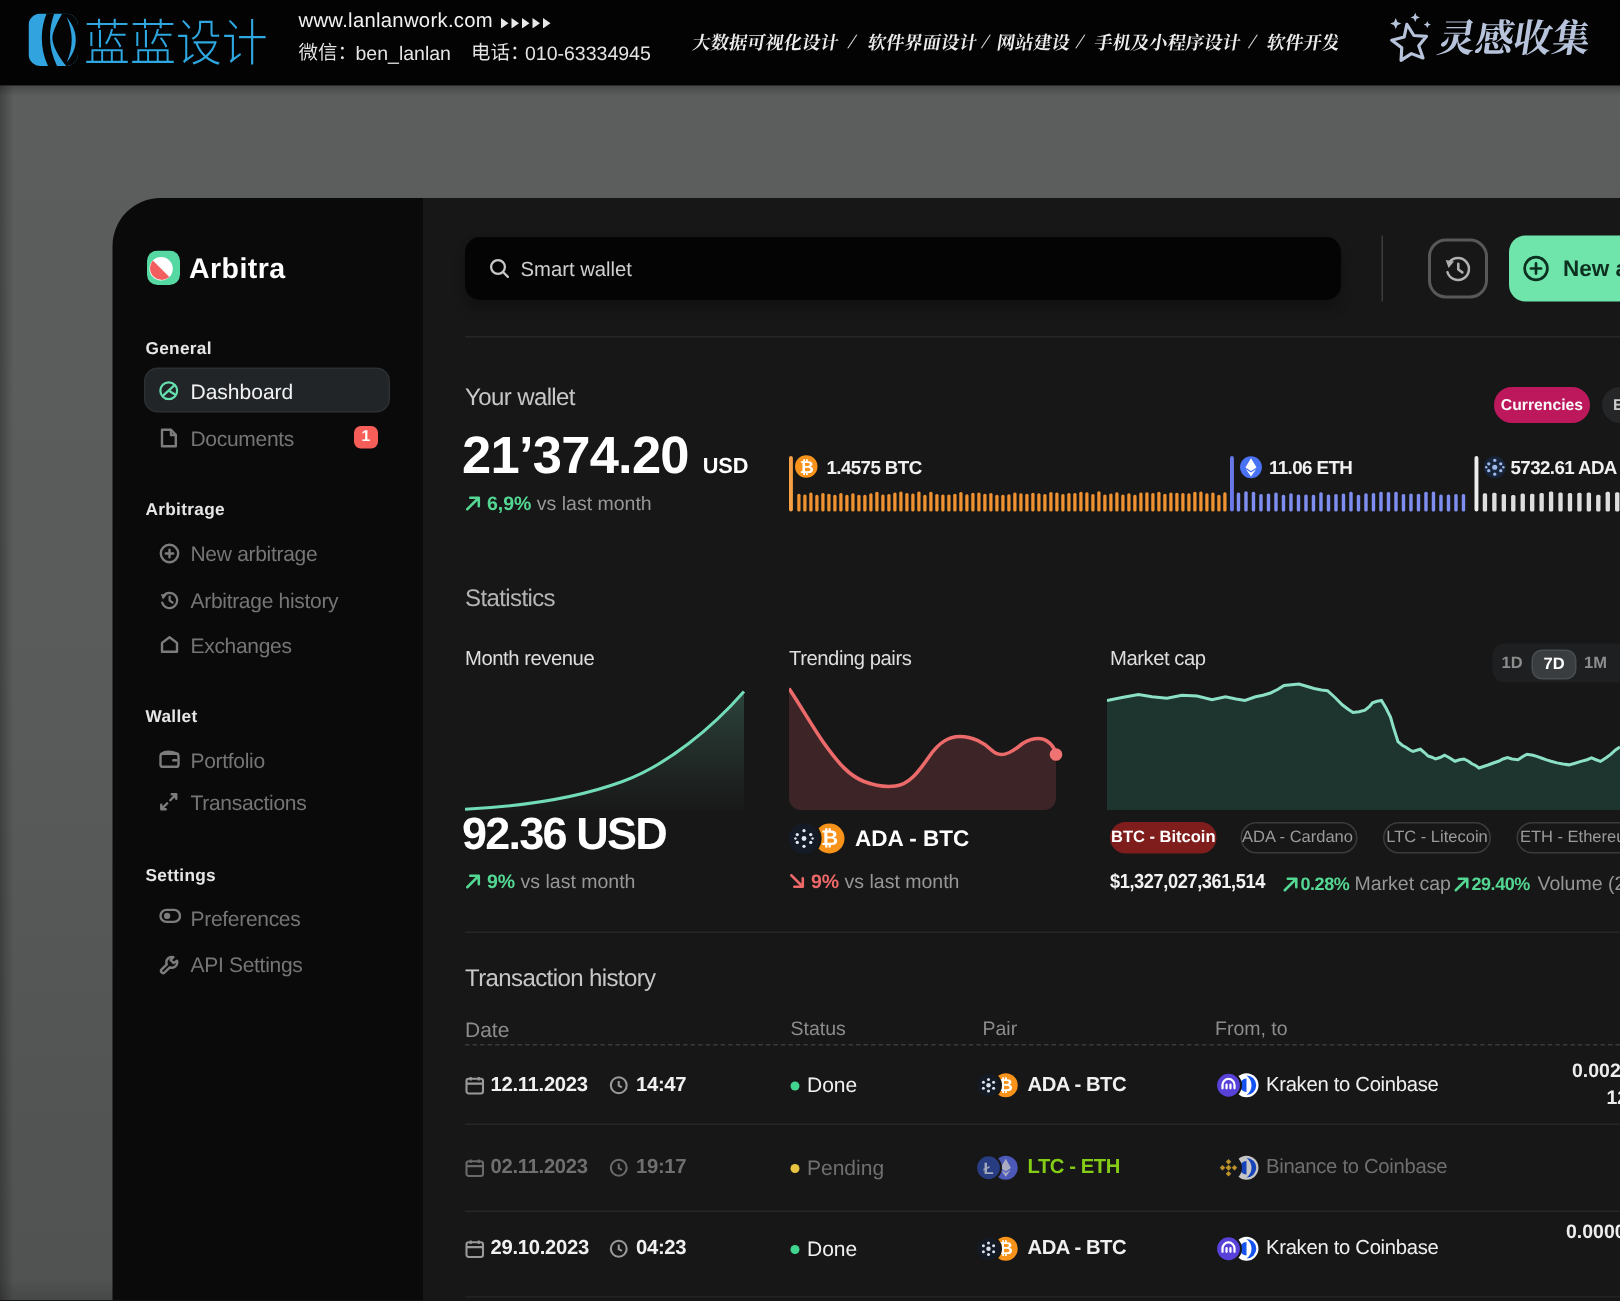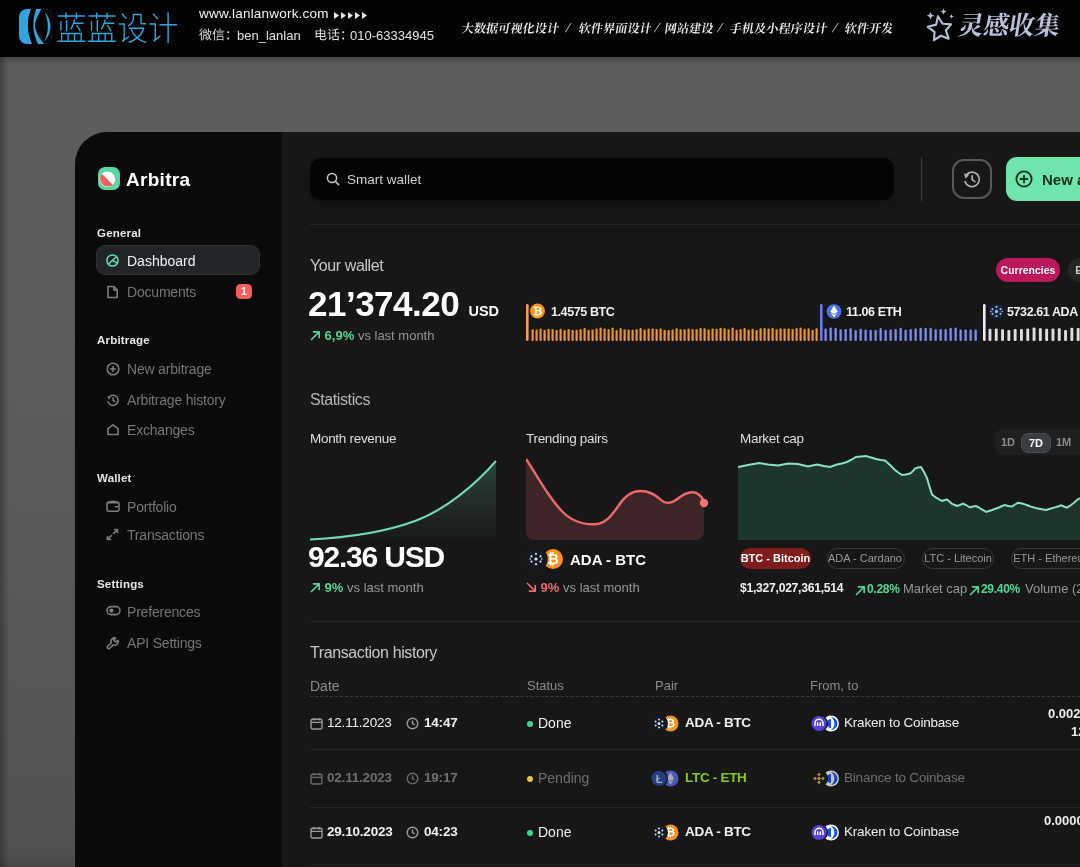--- a/index.html
+++ b/index.html
@@ -427,21 +427,21 @@
 <div class="abs" style="left:310px;top:644px;color:#c7c7c7;font-size:16px;letter-spacing:-.4px">Transaction history</div>
 <div class="abs" style="left:310px;top:678px;color:#8c8c8c;font-size:14px">Date</div>
 <div class="abs" style="left:527px;top:678px;color:#8c8c8c;font-size:13px">Status</div>
 <div class="abs" style="left:655px;top:678px;color:#8c8c8c;font-size:13px">Pair</div>
 <div class="abs" style="left:810px;top:678px;color:#8c8c8c;font-size:13px">From, to</div>
 <div class="abs" style="left:310px;top:696px;width:770px;height:0;border-top:1px dashed #3a3a3a"></div>
 <svg class="abs" style="left:310px;top:717px" width="13" height="13" viewBox="0 0 13 13" fill="none" stroke="#9a9a9a" stroke-width="1.4">
     <rect x="1" y="2.2" width="11" height="9.8" rx="1.5"></rect>
     <path d="M1 5.4 H12 M3.8 1 V3.4 M9.2 1 V3.4"></path>
   </svg>
-<div class="abs" style="left:327px;top:715px;color:#f0f0f0;font-weight:normal;font-size:13.5px;letter-spacing:-.2px">12.11.2023</div>
+<div class="abs" style="left:327px;top:715px;color:#f0f0f0;font-weight:bold;font-size:13.5px;letter-spacing:-.2px">12.11.2023</div>
 <svg class="abs" style="left:406px;top:717px" width="13" height="13" viewBox="0 0 13 13" fill="none" stroke="#9a9a9a" stroke-width="1.4">
     <circle cx="6.5" cy="6.5" r="5.3"></circle>
     <path d="M6.5 3.6 V6.7 L8.6 7.9"></path>
   </svg>
 <div class="abs" style="left:424px;top:715px;color:#f0f0f0;font-weight:bold;font-size:13.5px;letter-spacing:-.2px">14:47</div>
 <div class="abs" style="left:527px;top:720.5px;width:6px;height:6px;border-radius:3px;background:#41d58f"></div>
 <div class="abs" style="left:538px;top:715px;color:#f0f0f0;font-size:14px">Done</div>
 <svg class="abs" style="left:650px;top:715px" width="30" height="17" viewBox="0 0 30 17">
 <circle cx="20.5" cy="8.5" r="8" fill="#f7931a"></circle>
     <text x="20.5" y="12.3" font-size="11.5" font-weight="bold" fill="#fff" text-anchor="middle" font-family="Liberation Sans">₿</text>

